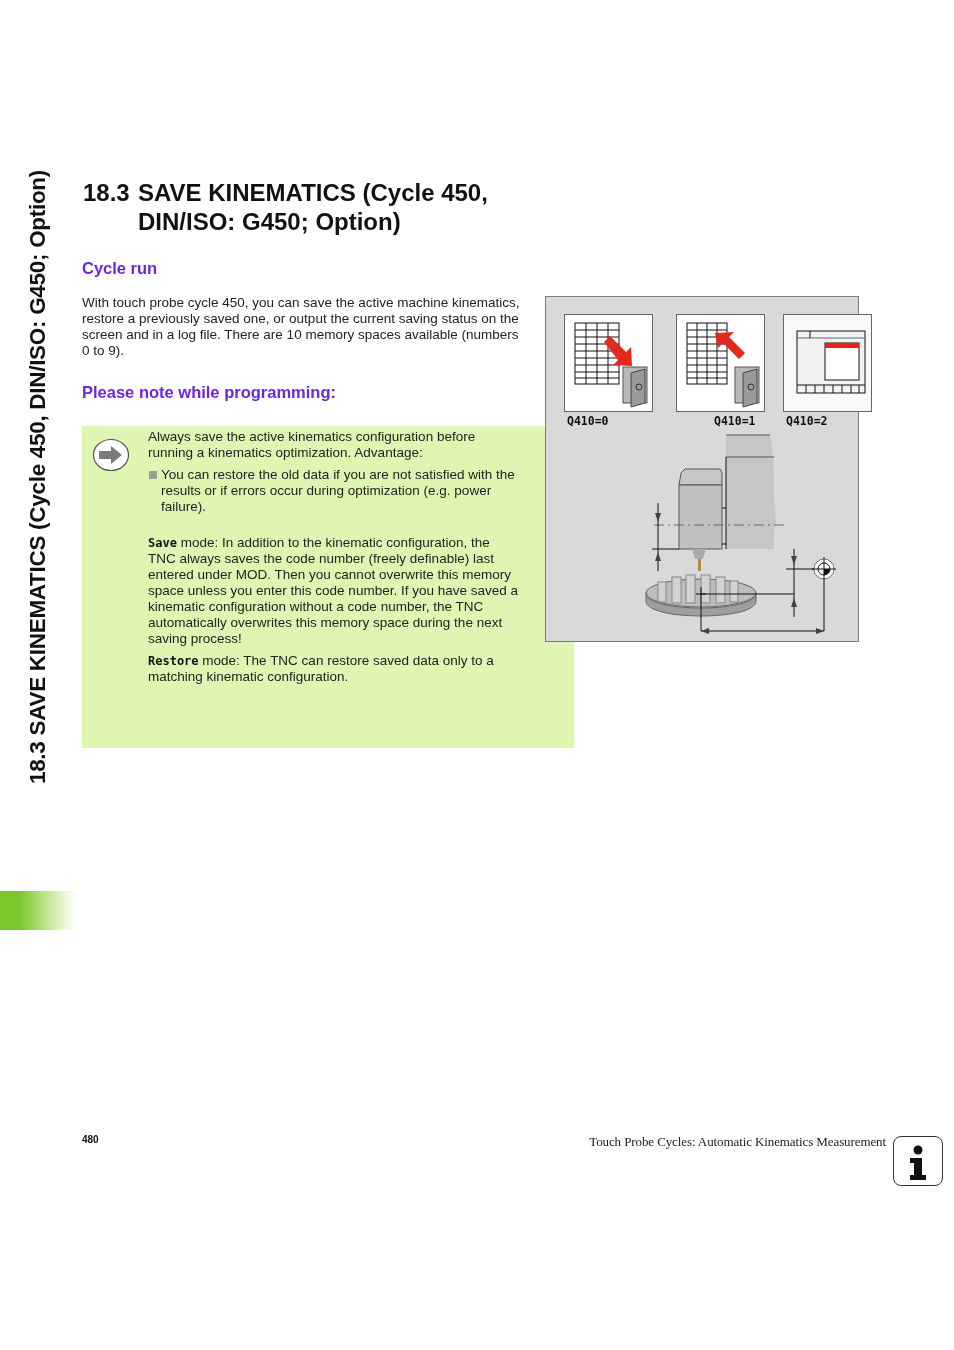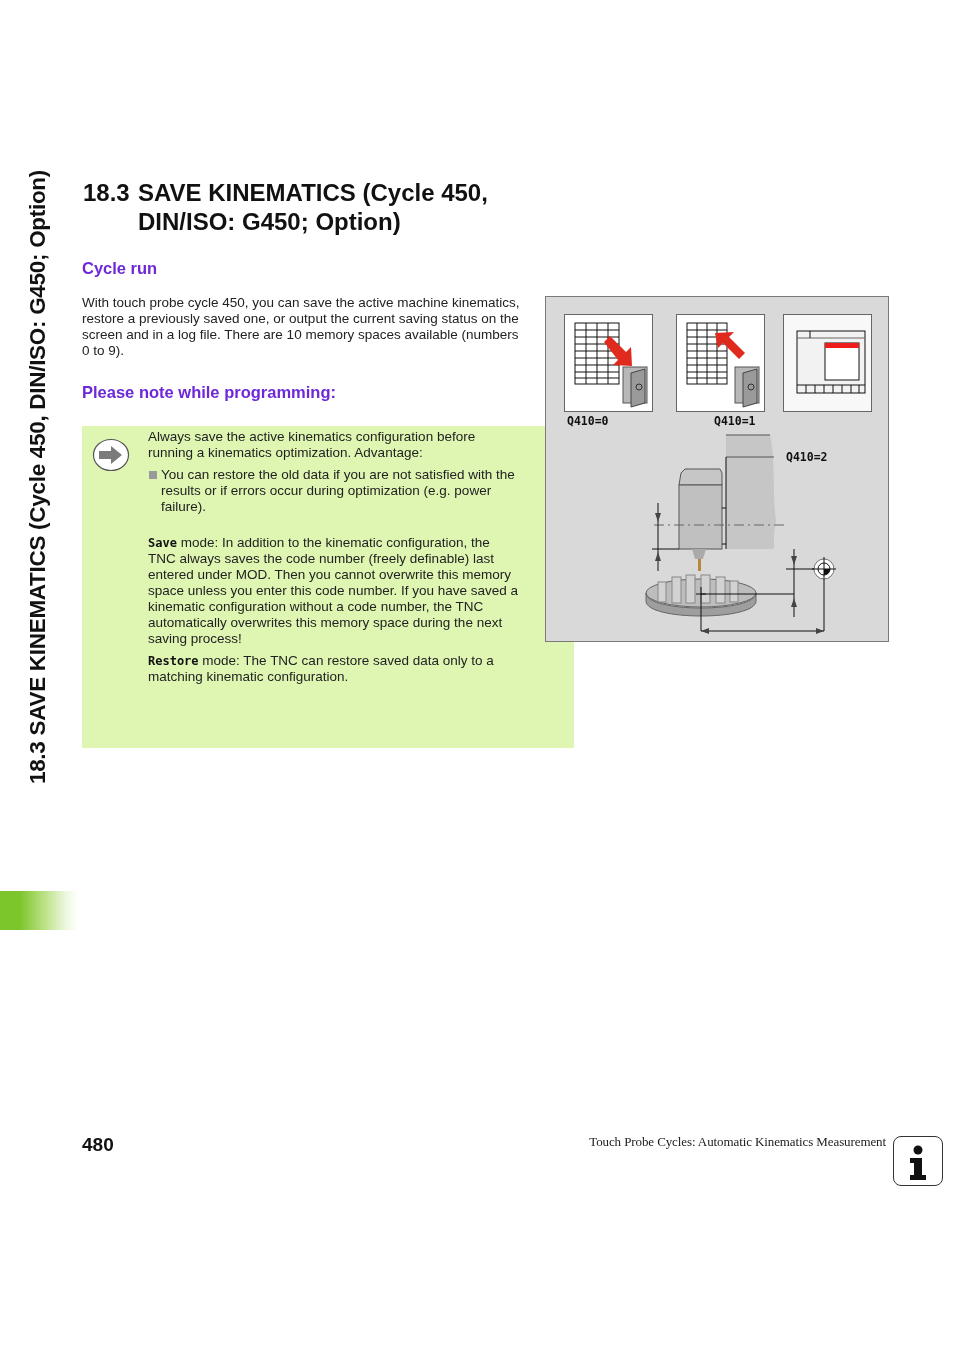--- a/index.html
+++ b/index.html
@@ -57,34 +57,34 @@
       font-size: 13.5px; line-height: 16px; color: #222;
     }
     .tip p { margin-bottom: 6px; }
     .tip .bullet { position: relative; padding-left: 13px; margin-bottom: 20px; }
     .tip .bullet .sq {
       position: absolute; left: 1px; top: 4px; width: 8px; height: 8px; background: #9a9a9a;
     }
     .kw { font-family: "DejaVu Sans Mono", monospace; font-weight: bold; font-size: 12px; color: #111; }
 
     .figure {
-      position: absolute; left: 545px; top: 296px; width: 344px; height: 346px;
+      position: absolute; left: 545px; top: 296px; width: 314px; height: 346px;
       background: #d9d9d9; border: 1px solid #7a7a7a;
     }
     .figure .panel {
       position: absolute; top: 17px; width: 89px; height: 98px;
       background: #fff; border: 1px solid #666;
     }
     .figure .qlabel {
       position: absolute; top: 117px;
       font-family: "DejaVu Sans Mono", monospace; font-weight: bold; font-size: 11.5px; color: #111;
     }
 
     .footer-page {
-      position: absolute; left: 82px; top: 1134px; font-size: 19px; font-weight: bold; color: #111;
+      position: absolute; left: 82px; top: 1134px; font-size: 10px; font-weight: bold; color: #111;
     }
     .footer-title {
       position: absolute; right: 68px; top: 1134px; font-size: 13px; color: #222;
       font-family: Liberation Serif, serif; letter-spacing: -0.1px;
     }
     .info-icon {
       position: absolute; left: 893px; top: 1136px; width: 50px; height: 50px;
       border: 1.5px solid #333; border-radius: 8px; background: #fff;
     }
   </style>
@@ -186,21 +186,21 @@
           <line x1="22" y1="70" x2="22" y2="78"></line>
           <line x1="31" y1="70" x2="31" y2="78"></line>
           <line x1="40" y1="70" x2="40" y2="78"></line>
           <line x1="49" y1="70" x2="49" y2="78"></line>
           <line x1="58" y1="70" x2="58" y2="78"></line>
           <line x1="67" y1="70" x2="67" y2="78"></line>
           <line x1="75" y1="70" x2="75" y2="78"></line>
         </g>
     </svg>
   </div>
-  <div class="qlabel" style="left:240px;margin-top:36px;">Q410=2</div>
+  <div class="qlabel" style="left:240px;">Q410=2</div>
 
   <svg style="position:absolute; left:0; top:134px;" width="340" height="210" viewBox="0 0 340 210">
 
     <path d="M180 4 H224 C230 30 226 60 230 90 C226 110 230 120 226 118 H180 Z" fill="#c6c6c6"></path>
     <line x1="180" y1="4" x2="224" y2="4" stroke="#555"></line>
     <line x1="180" y1="26" x2="228" y2="26" stroke="#555"></line>
     <line x1="180" y1="26" x2="180" y2="118" stroke="#111"></line>
 
     <path d="M135 42 L139 38 H174 L176 42 V54 H133 Z" fill="#c6c6c6" stroke="#555"></path>
     <rect x="133" y="54" width="43" height="64" fill="#c0c0c0" stroke="#555"></rect>

